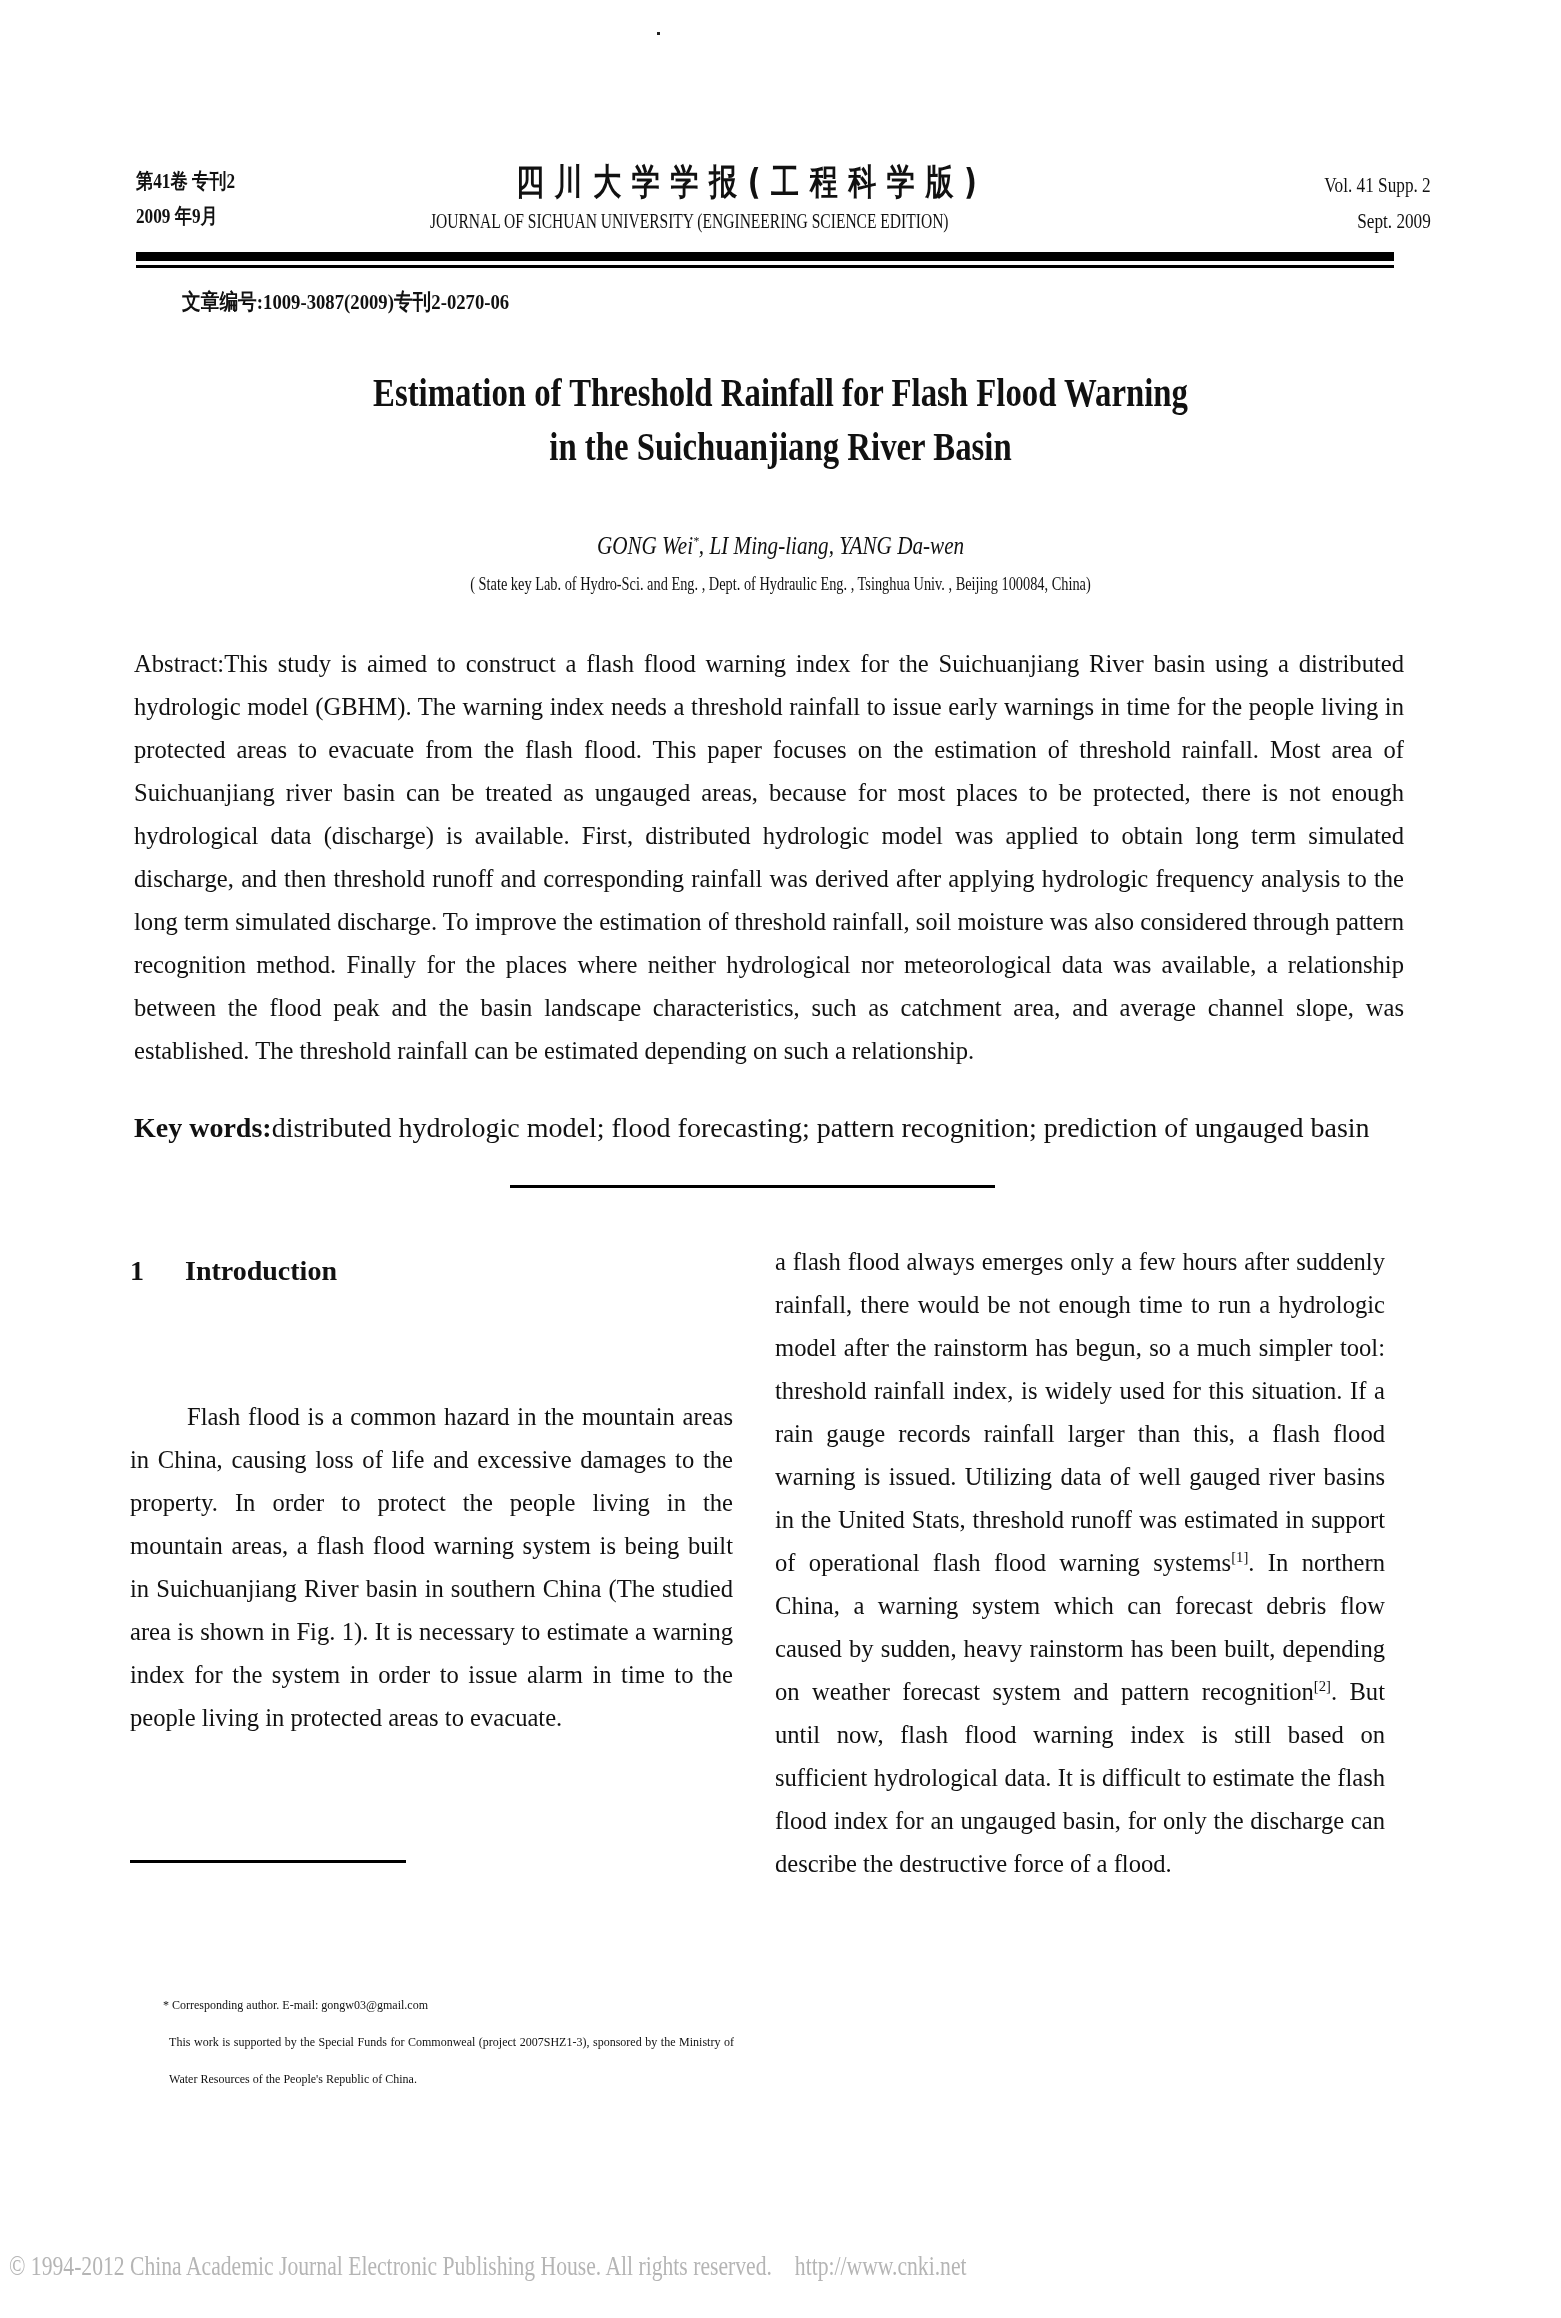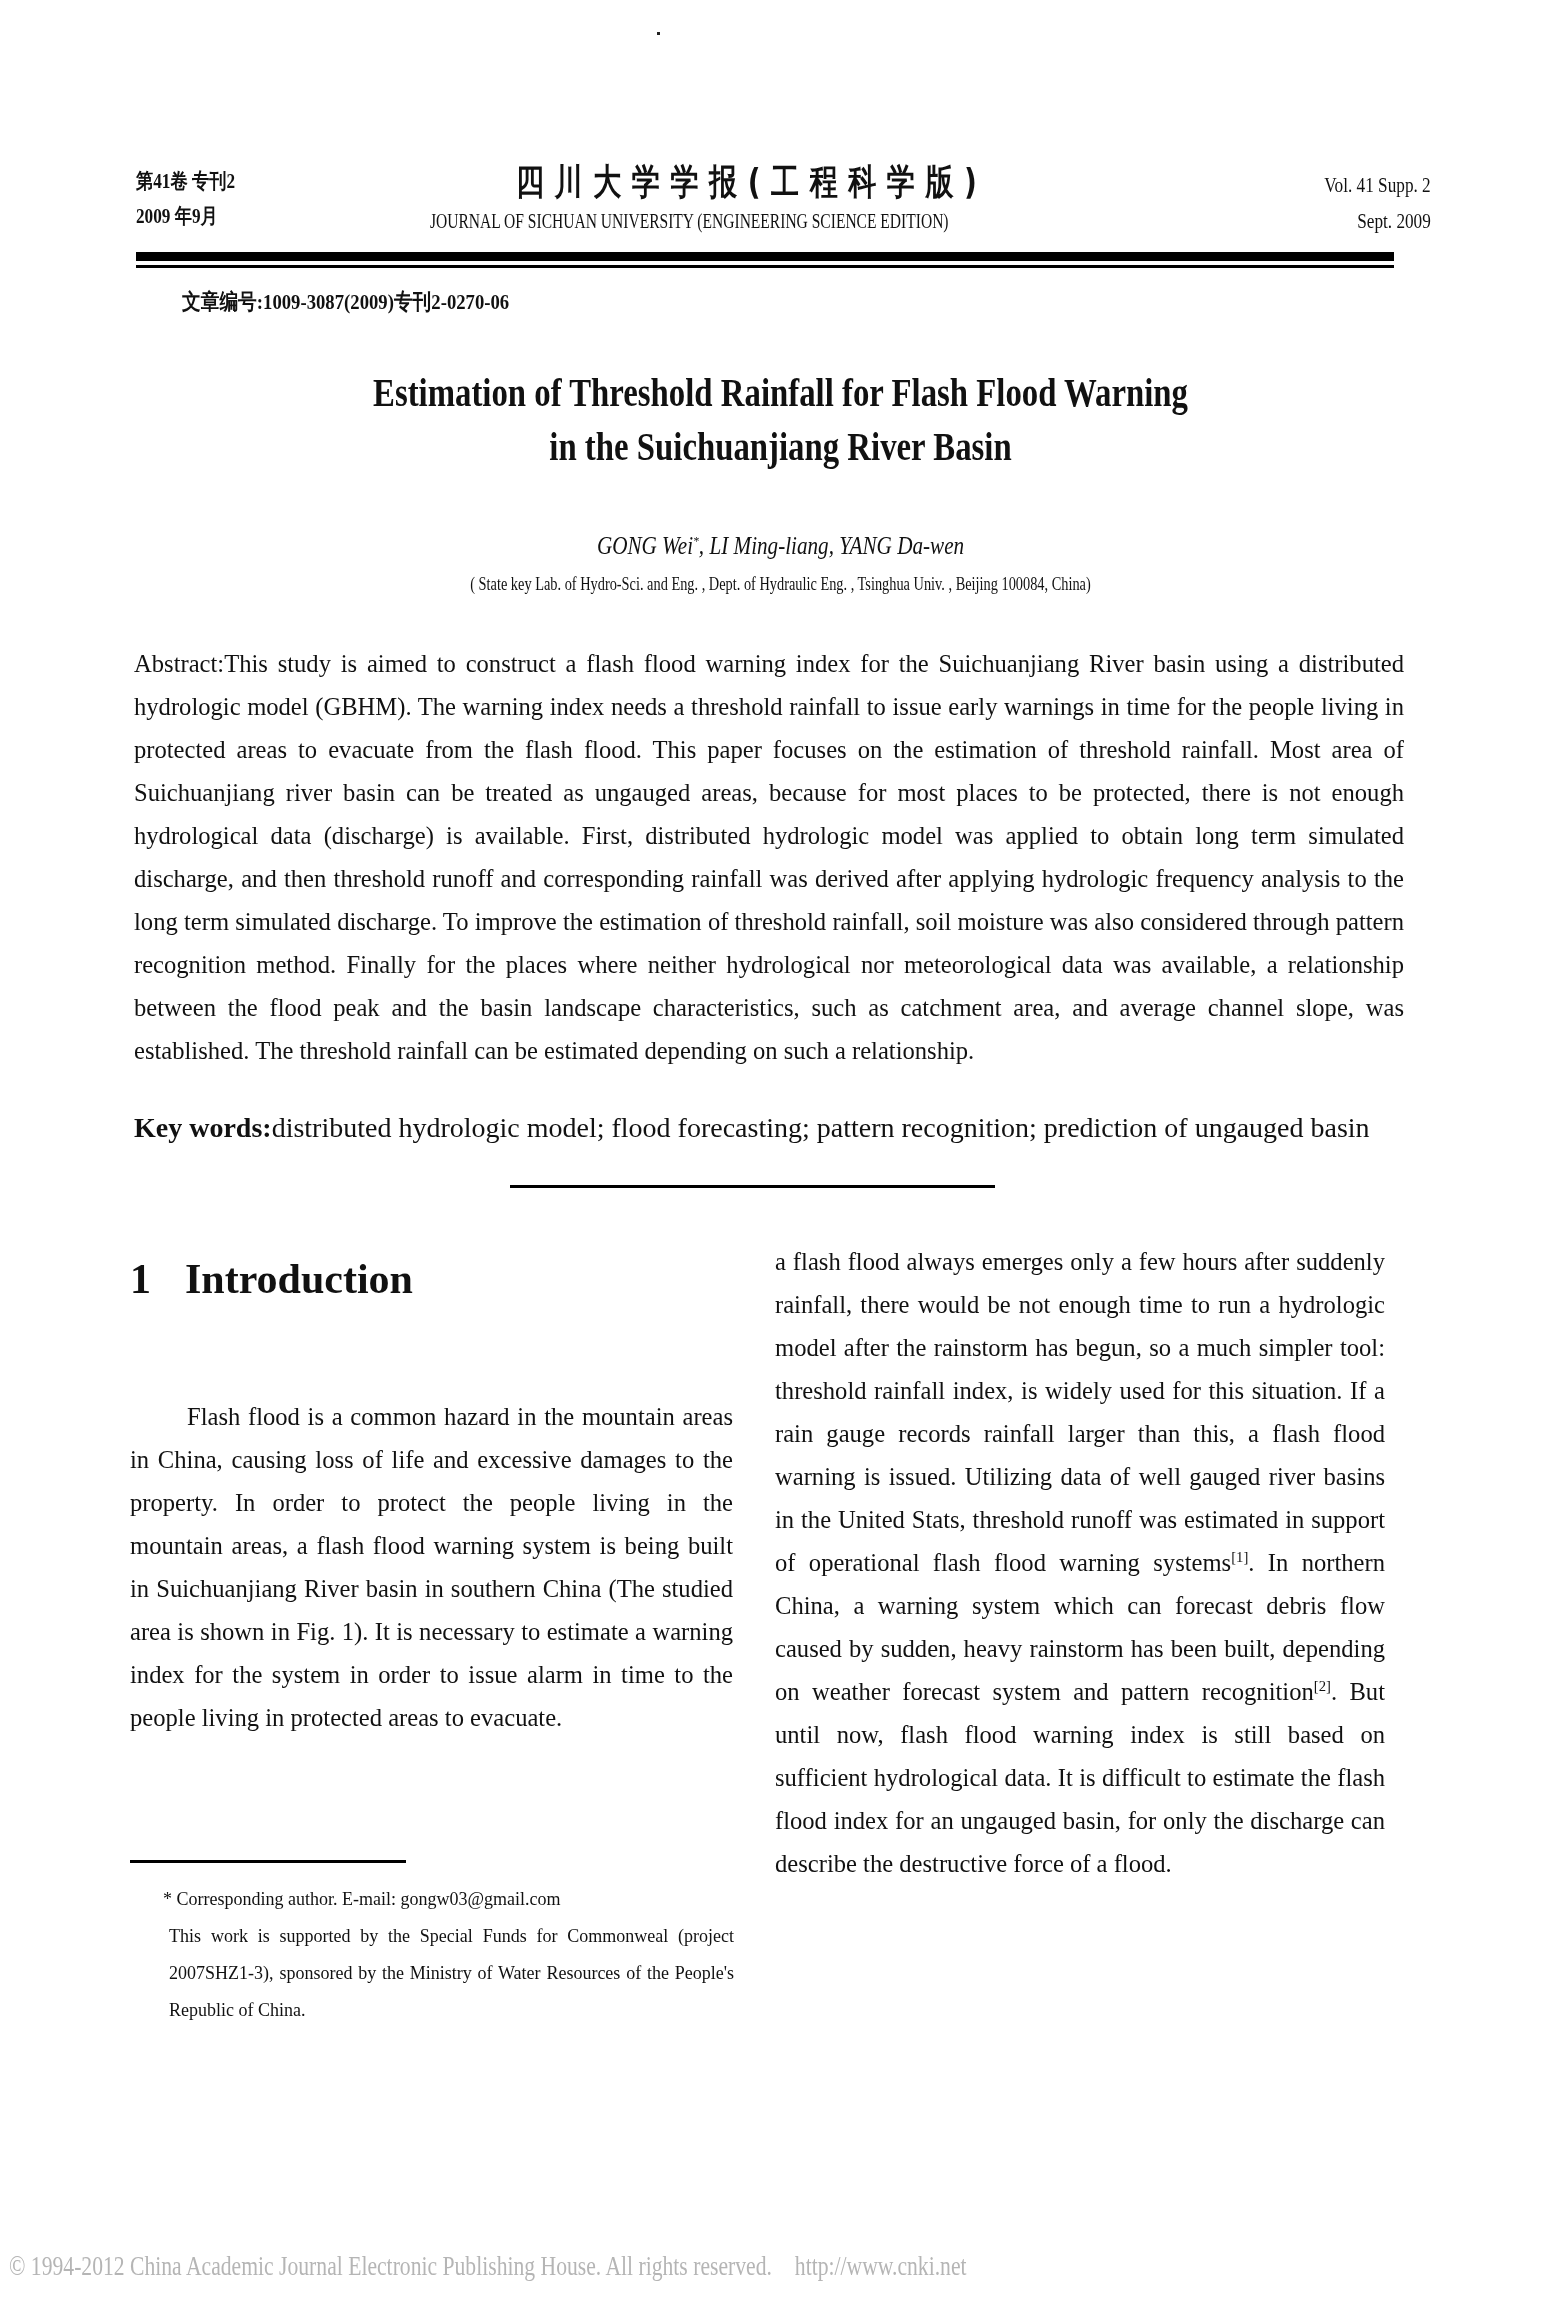--- a/index.html
+++ b/index.html
@@ -33,32 +33,32 @@
   #affiliation { left: 0; width: 1561px; top: 574px; text-align: center; font-size: 18.4px; transform: scaleX(0.78); white-space: nowrap; }
 
   
   #abstract { left: 134px; top: 642px; width: 1270px; font-size: 24.6px; line-height: 43px; text-align: justify; }
   #abstract .lead { font-weight: normal; }
   #keywords { left: 134px; top: 1109px; width: 1270px; font-size: 28px; line-height: 37px; white-space: nowrap; }
   #keywords .lead { font-weight: bold; }
   #sep-rule { left: 510px; top: 1185px; width: 485px; height: 2.5px; background: #000; }
 
   
-  #section-heading { left: 130px; top: 1255px; font-size: 42px; font-weight: bold; white-space: nowrap; }
+  #section-heading { left: 130px; top: 1255px; font-size: 28px; font-weight: bold; white-space: nowrap; }
   #section-heading .num { display: inline-block; width: 55px; }
   .col { font-size: 24.6px; line-height: 43px; text-align: justify; }
   .col p { margin: 0; }
   .col p.indent { text-indent: 57px; }
   #col-left { left: 130px; top: 1395px; width: 603px; }
   #col-left p + p { margin-top: 0; }
   #col-right { left: 775px; top: 1240px; width: 610px; }
   .col sup { font-size: 14.7px; vertical-align: 8.6px; line-height: 0; }
 
   #footnote-rule { left: 130px; top: 1860px; width: 276px; height: 2.5px; background: #000; }
-  #footnotes { left: 163px; top: 1881px; width: 571px; font-size: 18px; line-height: 37px; text-align: justify; }
+  #footnotes { left: 163px; top: 1987px; width: 571px; font-size: 12px; line-height: 37px; text-align: justify; }
   #footnotes p { margin: 0; }
   #footnotes p.fn-body { padding-left: 6.1px; }
 
   #copyright { left: 9.2px; top: 2251px; font-size: 26.4px; color: #b5b5b5; white-space: nowrap; transform: scaleX(0.82); transform-origin: left; }
   #copyright .url { margin-left: 28px; }
 </style>
 </head>
 <body>
 
 <div class="abs" id="top-dot"></div>

